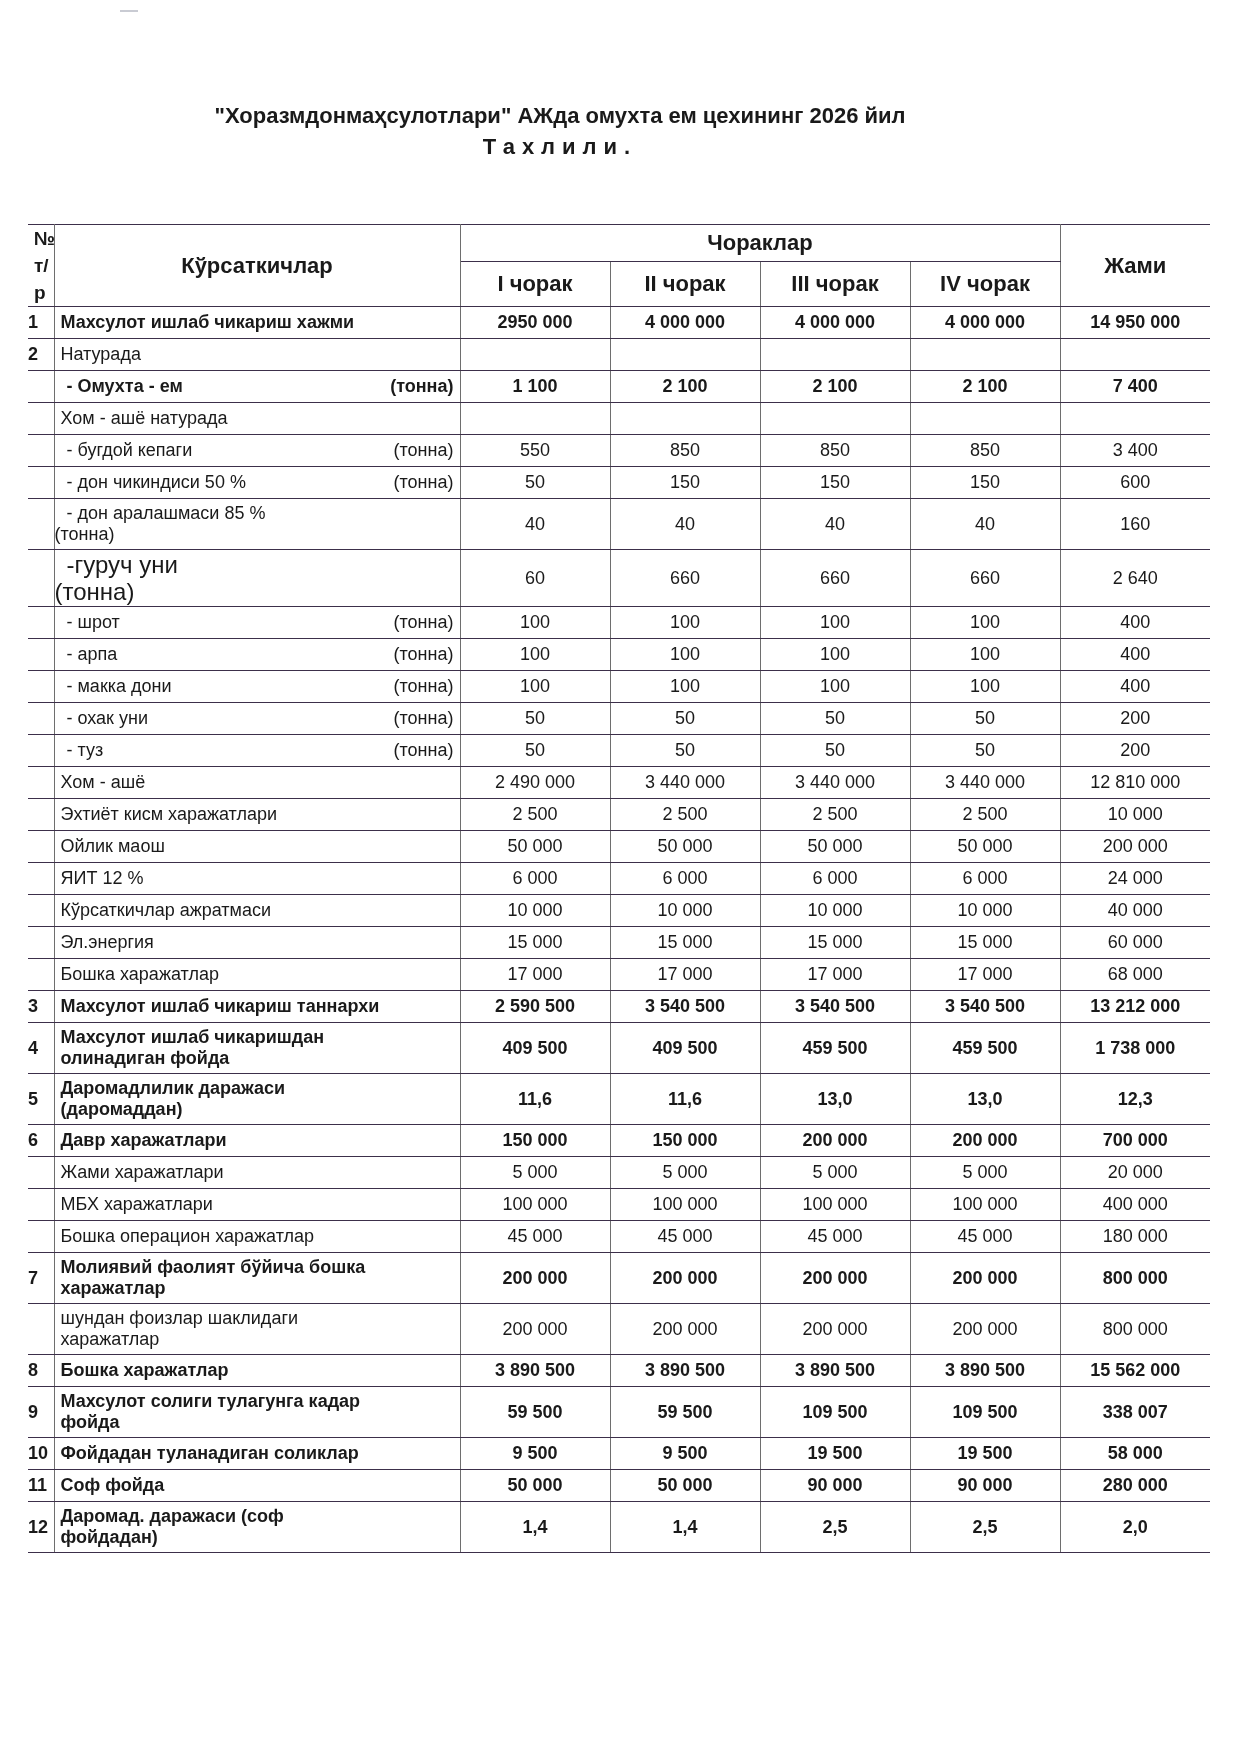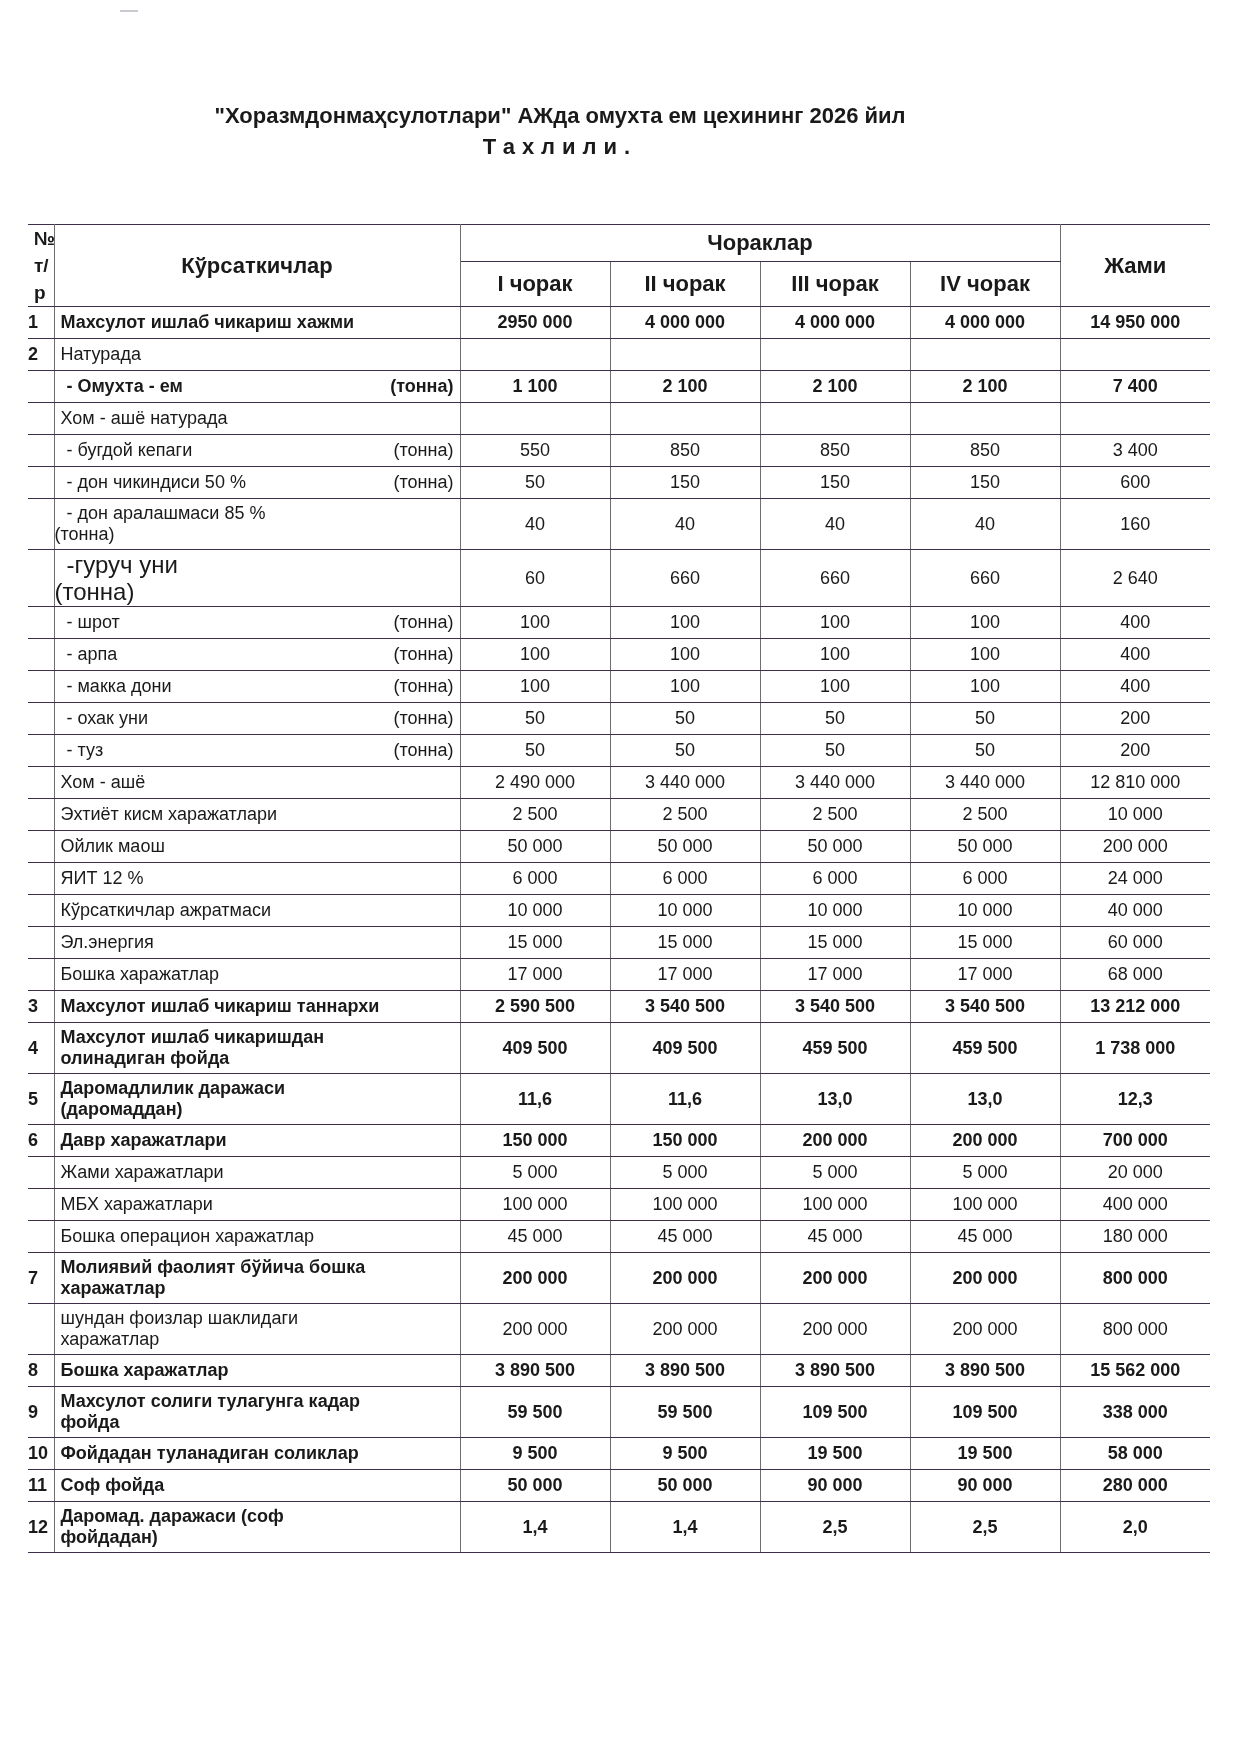--- a/index.html
+++ b/index.html
@@ -446,21 +446,21 @@
       <tr class="h52">
         <td class="num">9</td>
         <td class="ind b">
           <div>Махсулот солиги тулагунга кадар</div>
           <div>фойда</div>
         </td>
         <td class="val b">59 500</td>
         <td class="val b">59 500</td>
         <td class="val b">109 500</td>
         <td class="val b">109 500</td>
-        <td class="val b">338 000</td>
+        <td class="val b">338 007</td>
       </tr>
       <tr class="h32">
         <td class="num">10</td>
         <td class="ind b">
           <div>Фойдадан туланадиган соликлар</div>
         </td>
         <td class="val b">9 500</td>
         <td class="val b">9 500</td>
         <td class="val b">19 500</td>
         <td class="val b">19 500</td>

